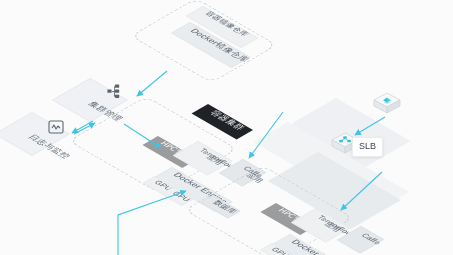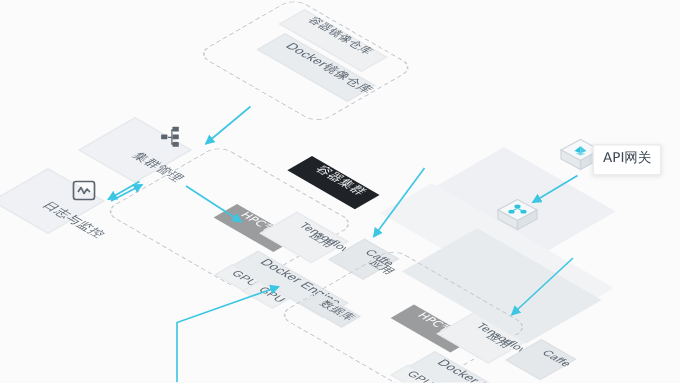--- a/index.html
+++ b/index.html
@@ -236,38 +236,38 @@
       <path d="M15 2 L28 9 L15 16 L2 9 Z" fill="#f6f8f9" stroke="#cfd5da" stroke-width="0.8"></path>
       <path d="M2 9 L2 15 L15 22 L15 16 Z" fill="#e5e9ec" stroke="#cfd5da" stroke-width="0.8"></path>
       <path d="M28 9 L28 15 L15 22 L15 16 Z" fill="#dde2e6" stroke="#cfd5da" stroke-width="0.8"></path>
       <g fill="#2fc3e0">
         <path d="M15 6.4 L15 11.2 L11 9.6 Z"></path>
         <path d="M15 6.4 L15 11.2 L19 9.6 Z" opacity="0.85"></path>
         <path d="M11.6 11.2 L18.4 11.2 L15 12.6 Z" opacity="0.7"></path>
       </g>
     </svg>
   </div>
-  <div class="chip" style="left:395px;top:96px;">
-    <span class="cn">API网关</span>
-  </div>
 
   <div class="device" style="left:330px;top:131px;">
     <svg viewBox="0 0 30 26">
       <path d="M15 2 L28 9 L15 16 L2 9 Z" fill="#f6f8f9" stroke="#cfd5da" stroke-width="0.8"></path>
       <path d="M2 9 L2 15 L15 22 L15 16 Z" fill="#e5e9ec" stroke="#cfd5da" stroke-width="0.8"></path>
       <path d="M28 9 L28 15 L15 22 L15 16 Z" fill="#dde2e6" stroke="#cfd5da" stroke-width="0.8"></path>
       <g fill="#2fc3e0">
         <ellipse cx="15" cy="6.6" rx="2.1" ry="1.3"></ellipse>
         <ellipse cx="11" cy="10.1" rx="2.1" ry="1.3"></ellipse>
         <ellipse cx="19" cy="10.1" rx="2.1" ry="1.3"></ellipse>
         <path d="M14.7 7.6 L11.3 9.3 L11.6 9.8 L15.1 8.1 Z"></path>
         <path d="M15.3 7.6 L18.7 9.3 L18.4 9.8 L14.9 8.1 Z"></path>
       </g>
     </svg>
   </div>
+  <div class="chip" style="left:352px;top:137px;">
+    <span>SLB</span>
+  </div>
 
   <svg id="wires" viewBox="0 0 453 255">
     <defs>
       <marker id="ah" markerWidth="7" markerHeight="7" refX="5.4" refY="3" orient="auto">
         <path d="M0,0 L6,3 L0,6 z" fill="#3dc6e3"></path>
       </marker>
     </defs>
     <g stroke="#3dc6e3" stroke-width="1.1" fill="none" marker-end="url(#ah)">
 
       <path d="M167,71 L137,96"></path>

